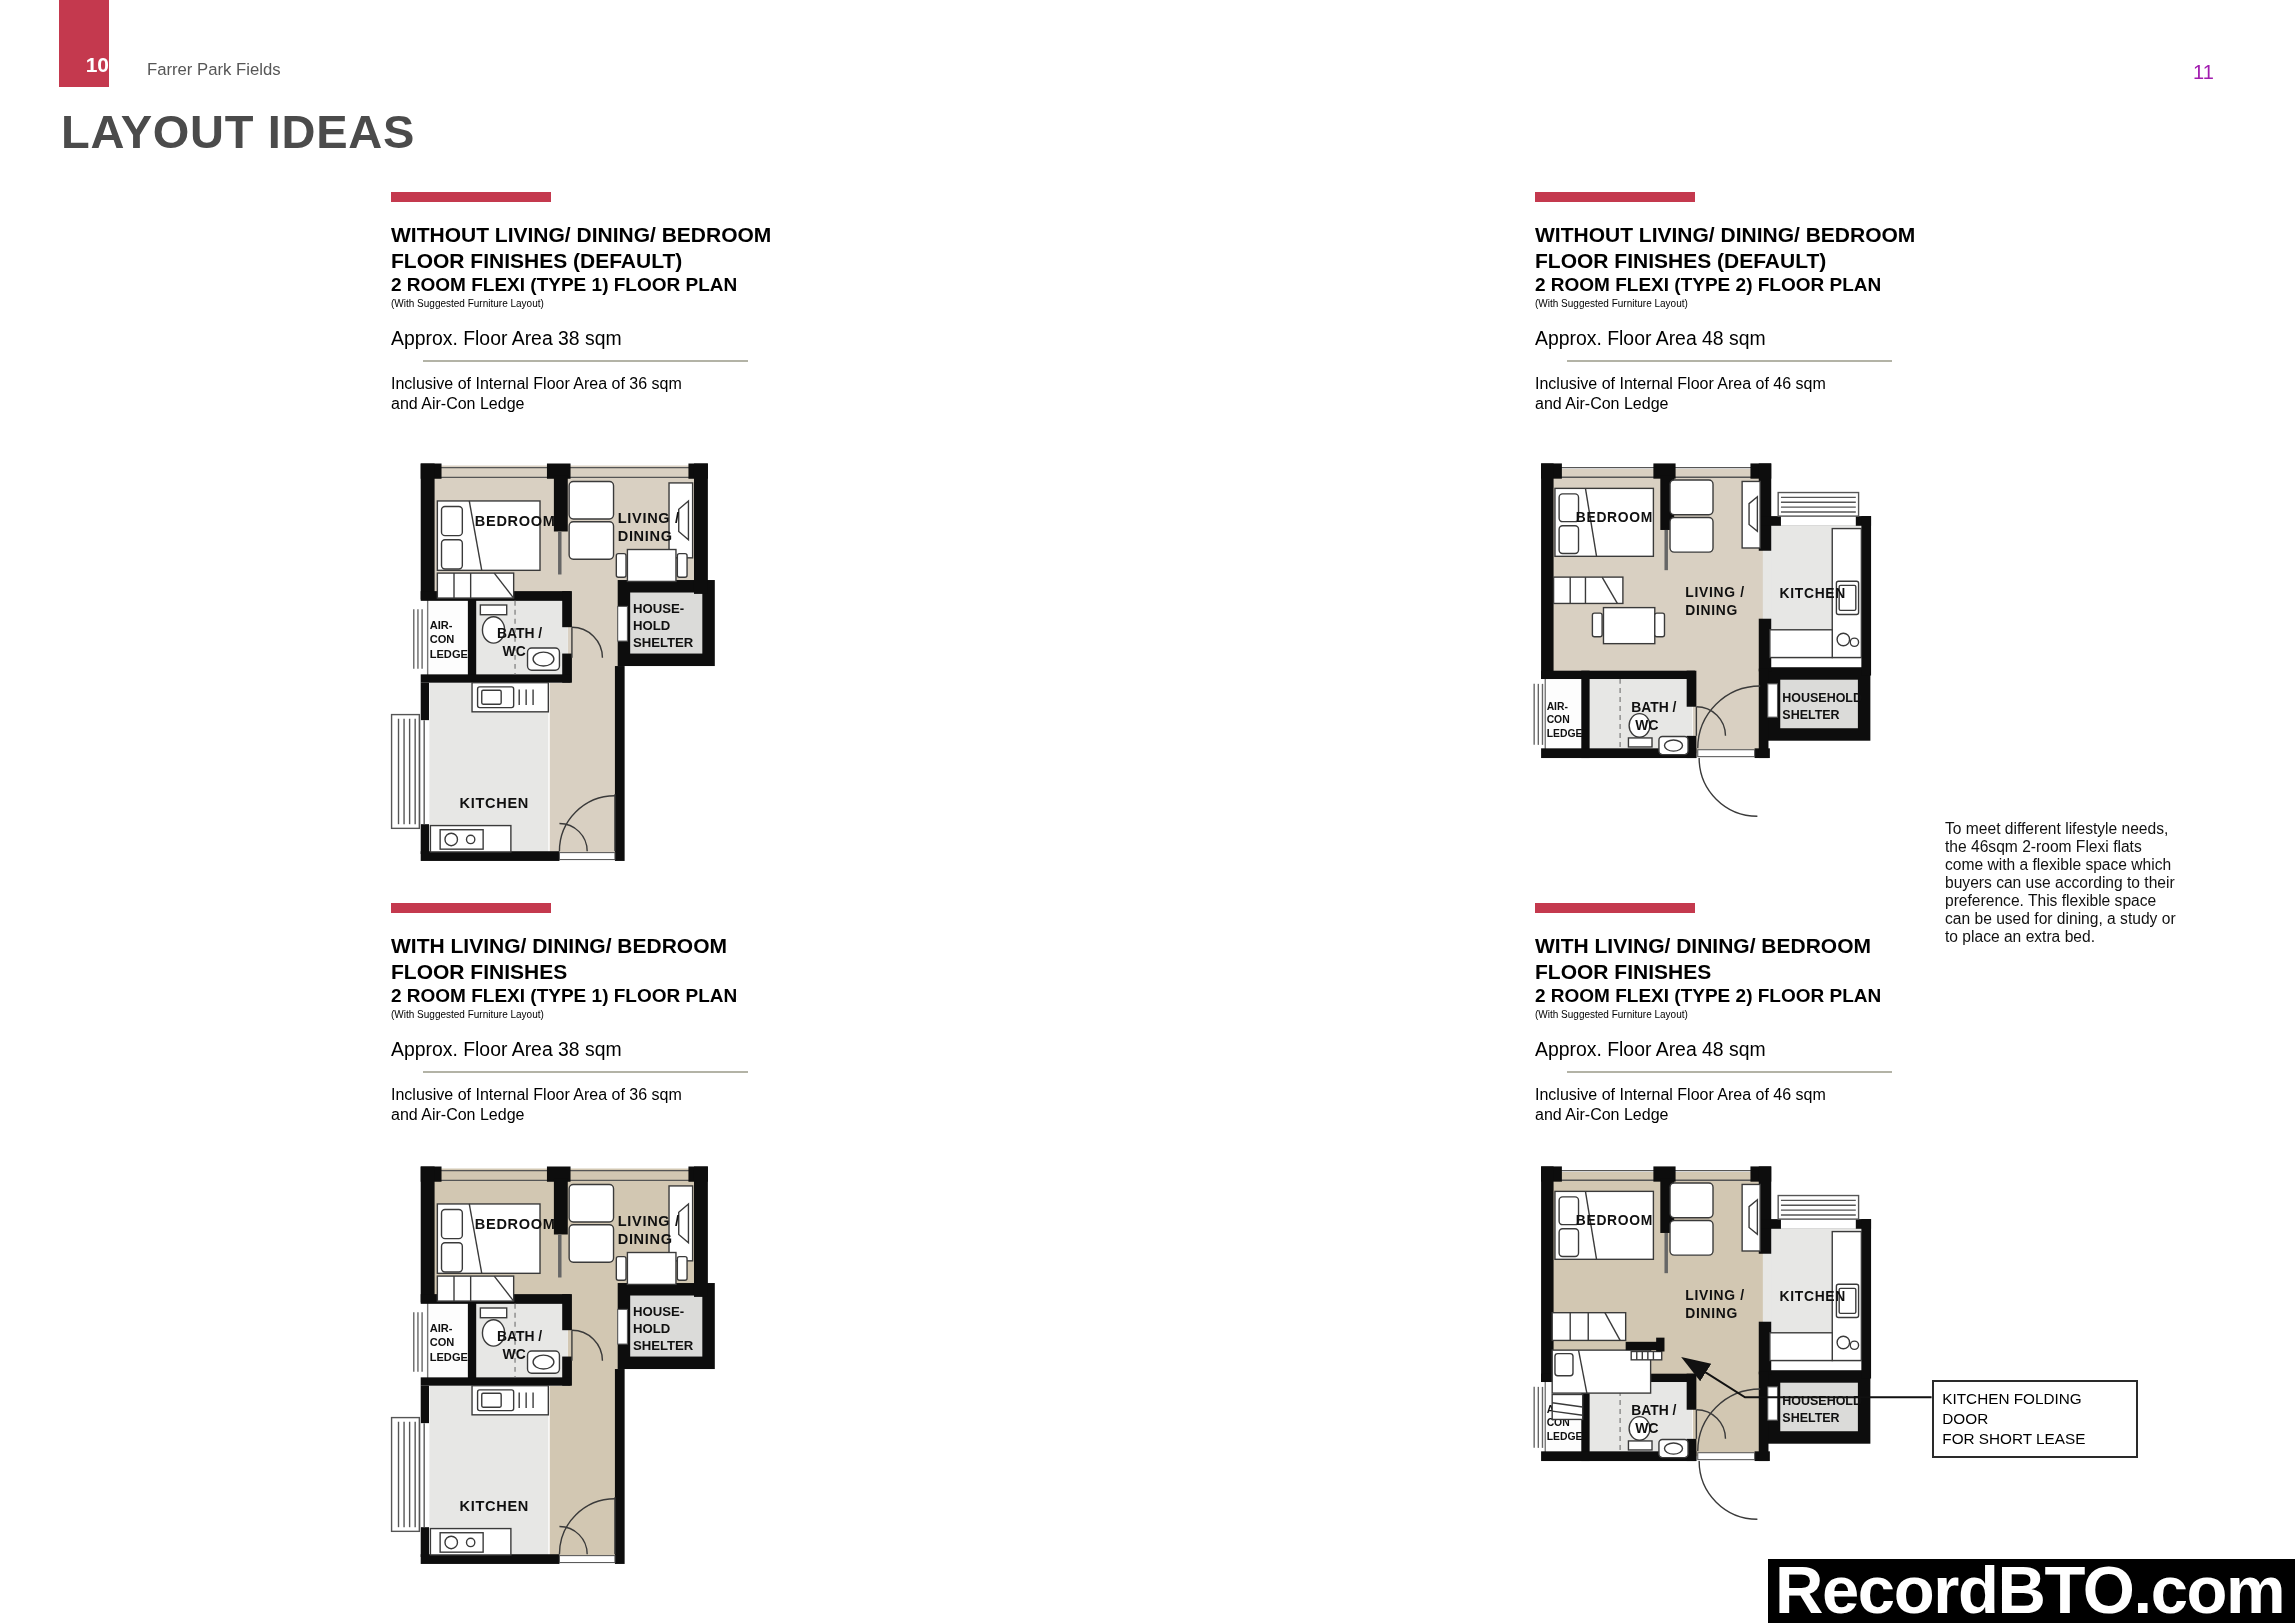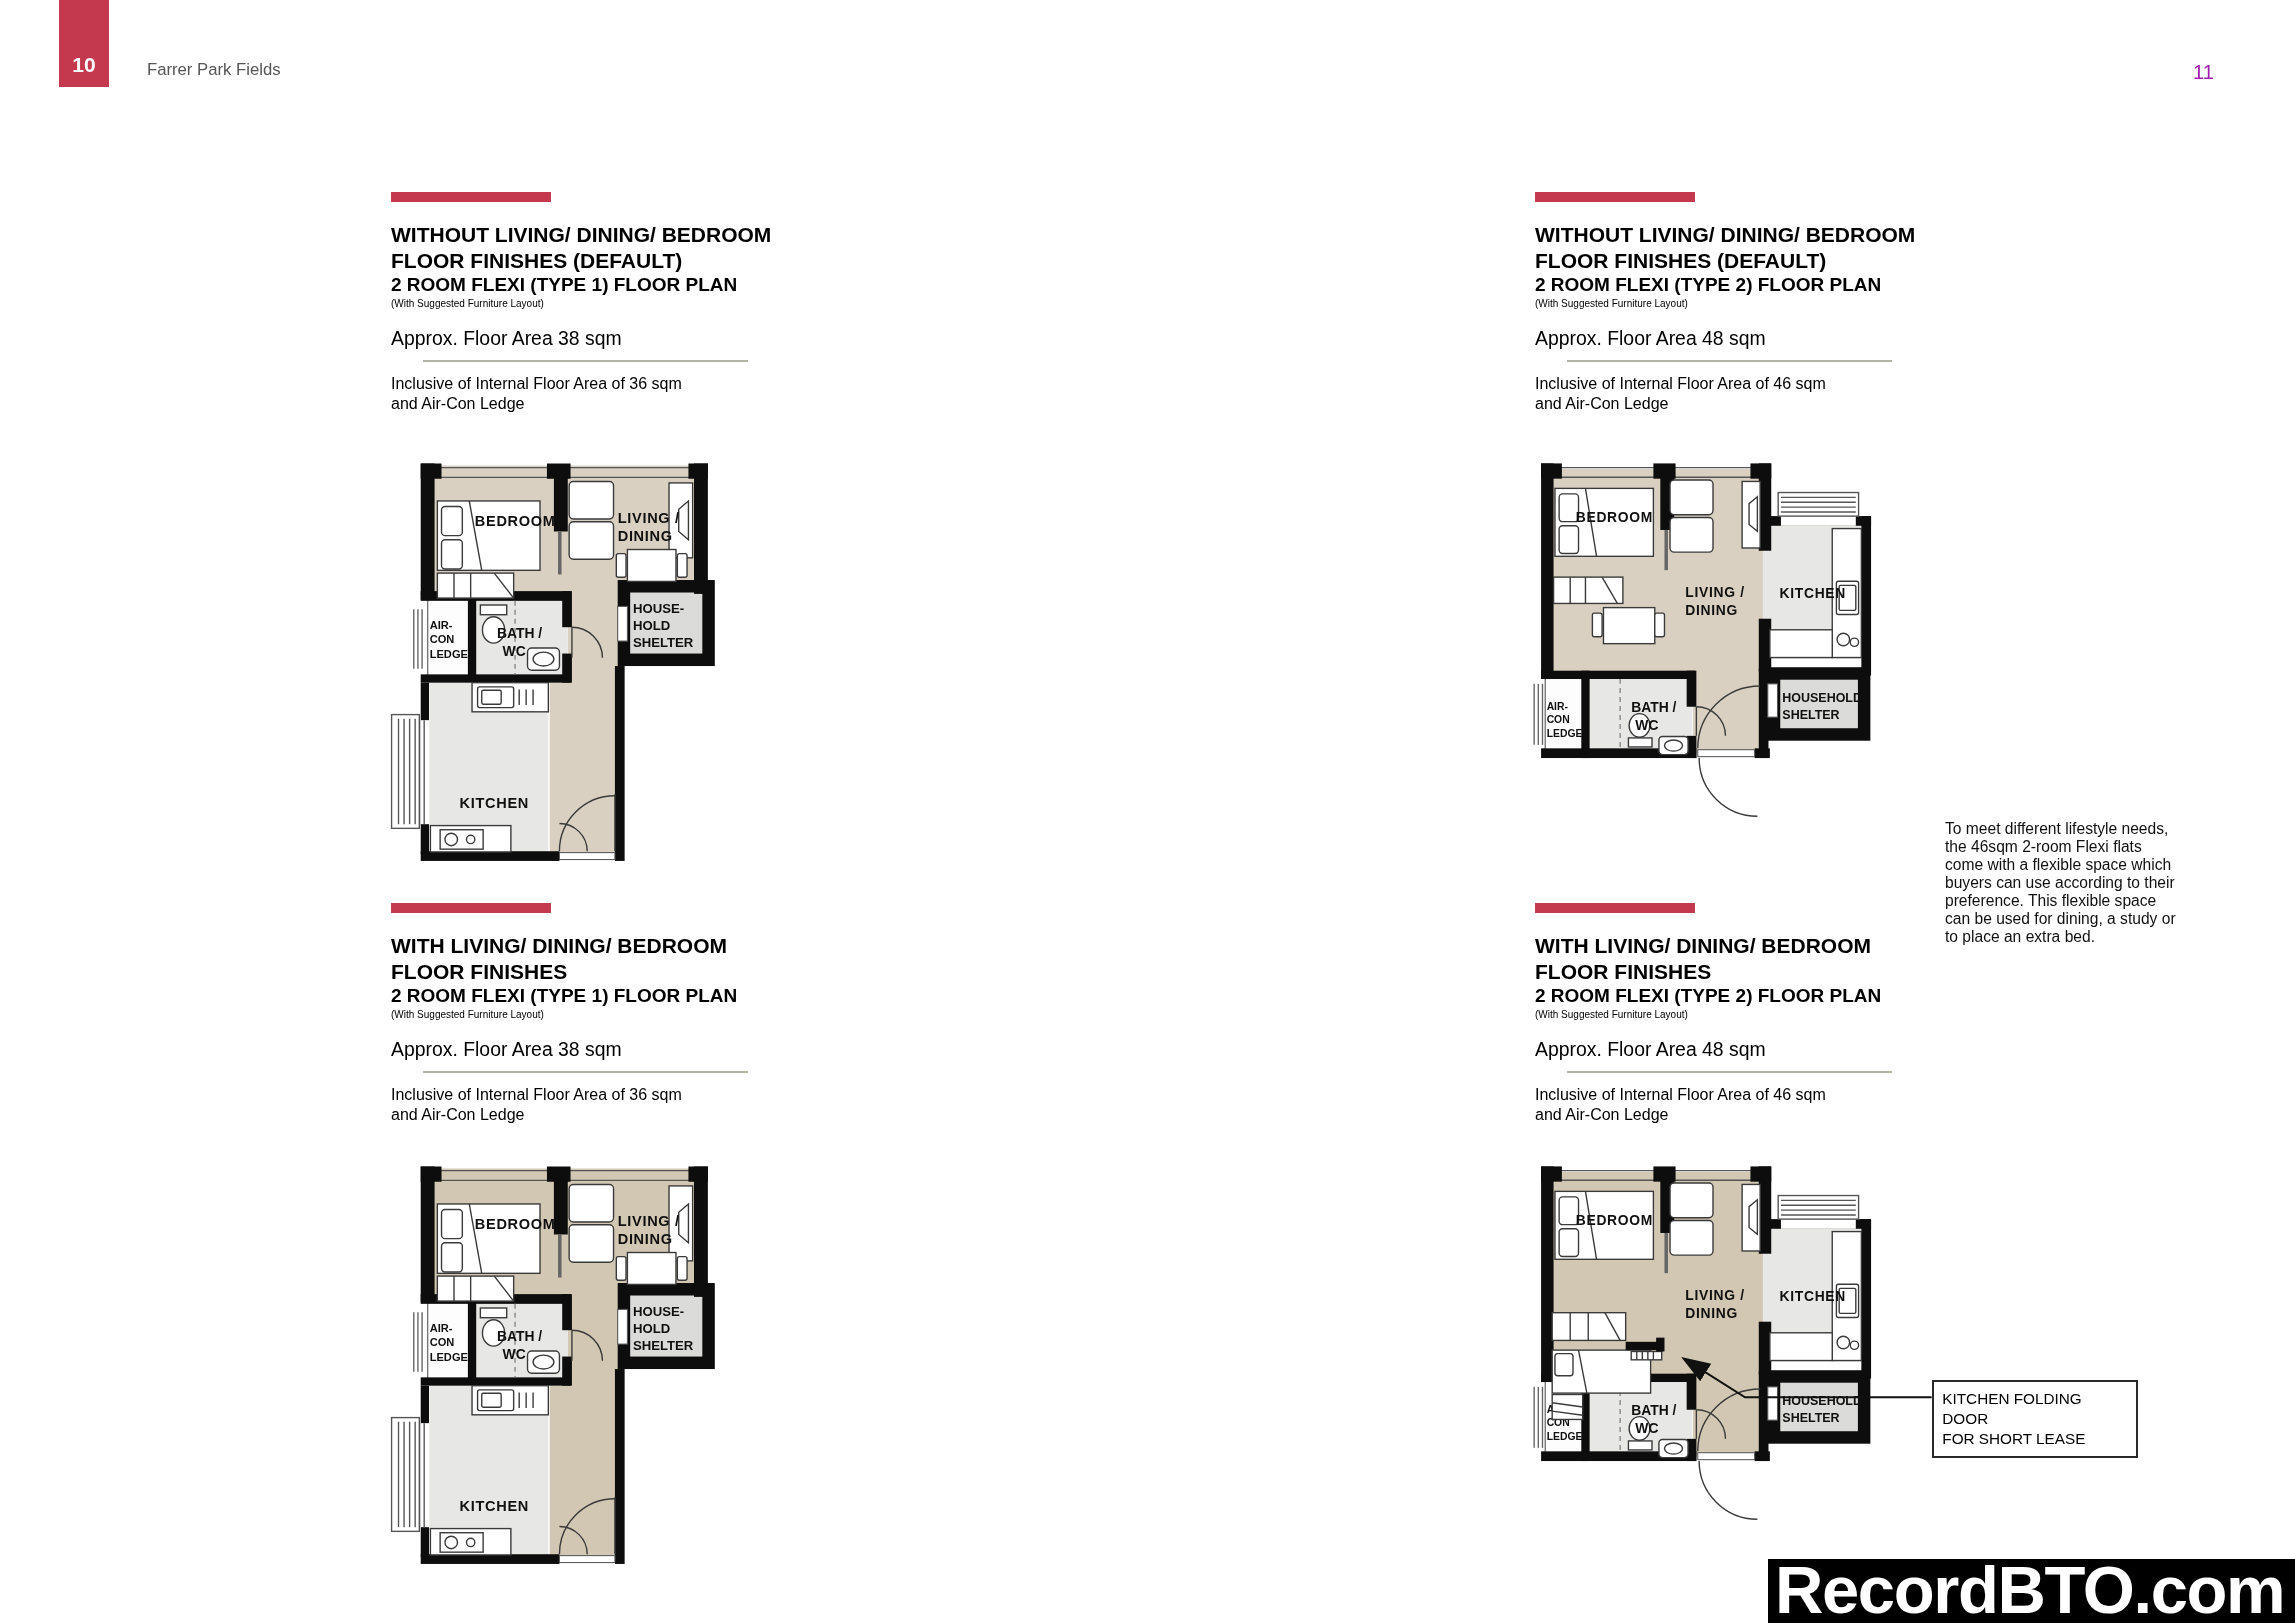--- a/index.html
+++ b/index.html
@@ -2,21 +2,21 @@
 <html style="font-size:11px"><head>
 <meta charset="utf-8">
 <style>
   html,body{margin:0;padding:0;background:#fff;}
   .page{
     position:relative;width:2295px;height:1623px;background:#ffffff;overflow:hidden;
     font-family:"Liberation Sans","DejaVu Sans",sans-serif;color:#000;
   }
   
   .corner-tab{position:absolute;left:59px;top:0;width:50px;height:87px;background:#C4394E;}
-  .corner-tab .tab-num{position:absolute;left:0;right:0;bottom:9.7px;text-align:center;
+  .corner-tab .tab-num{position:absolute;left:0;right:0;bottom:9.7px;text-align:right;
     color:#fff;font-size:21px;font-weight:bold;}
   .project-name{position:absolute;left:147px;top:60px;font-size:16.7px;color:#565656;}
   .page-num-right{position:absolute;left:2193px;top:53px;font-size:20px;color:#a21caf;margin-top:8px;}
   .layout-title{position:absolute;left:61px;top:104px;font-size:47px;font-weight:bold;
     color:#4b4b4b;letter-spacing:0.7px;white-space:nowrap;}
   
   .section{position:absolute;width:389px;}
   .sec-tl{left:391px;top:192px;}
   .sec-tr{left:1535px;top:192px;}
   .sec-bl{left:391px;top:903px;}
@@ -52,20 +52,21 @@
 </head>
 <body>
 
 <div class="page">
 
   <div class="corner-tab">
     <div class="tab-num">10</div>
   </div>
   <div class="project-name">Farrer Park Fields</div>
   <div class="page-num-right">11</div>
+  <div class="layout-title">LAYOUT IDEAS</div>
 
   <svg width="0" height="0" style="position:absolute">
     <defs>
       <marker id="arrowhead" markerWidth="14" markerHeight="12" refX="12" refY="5" orient="auto">
         <path d="M0,0 L14,5 L0,10 Z" fill="#111"></path>
       </marker>
 
       <g id="plan-type1">
 
         <polygon points="25,25 425,25 425,208 306,208 306,590 200,590 200,338 226,338 226,218 25,218" fill="var(--floor-main)"></polygon>

